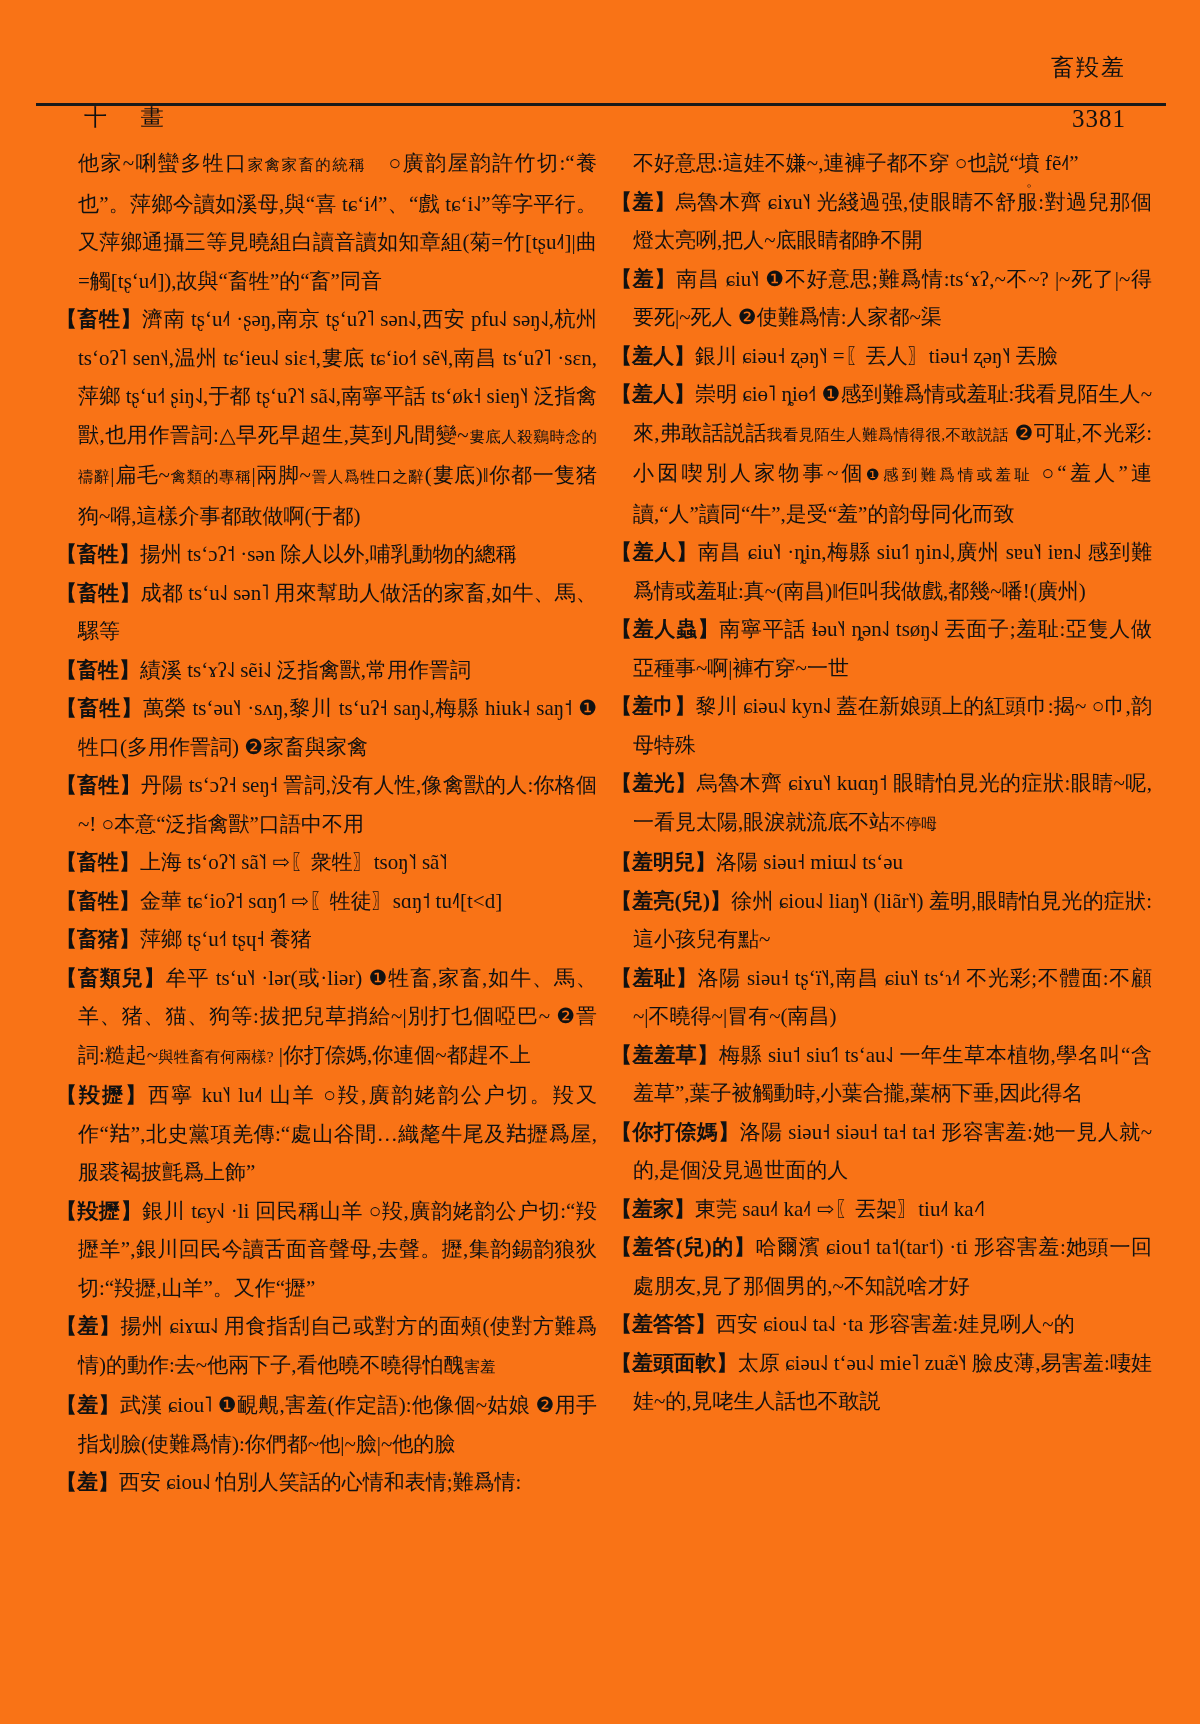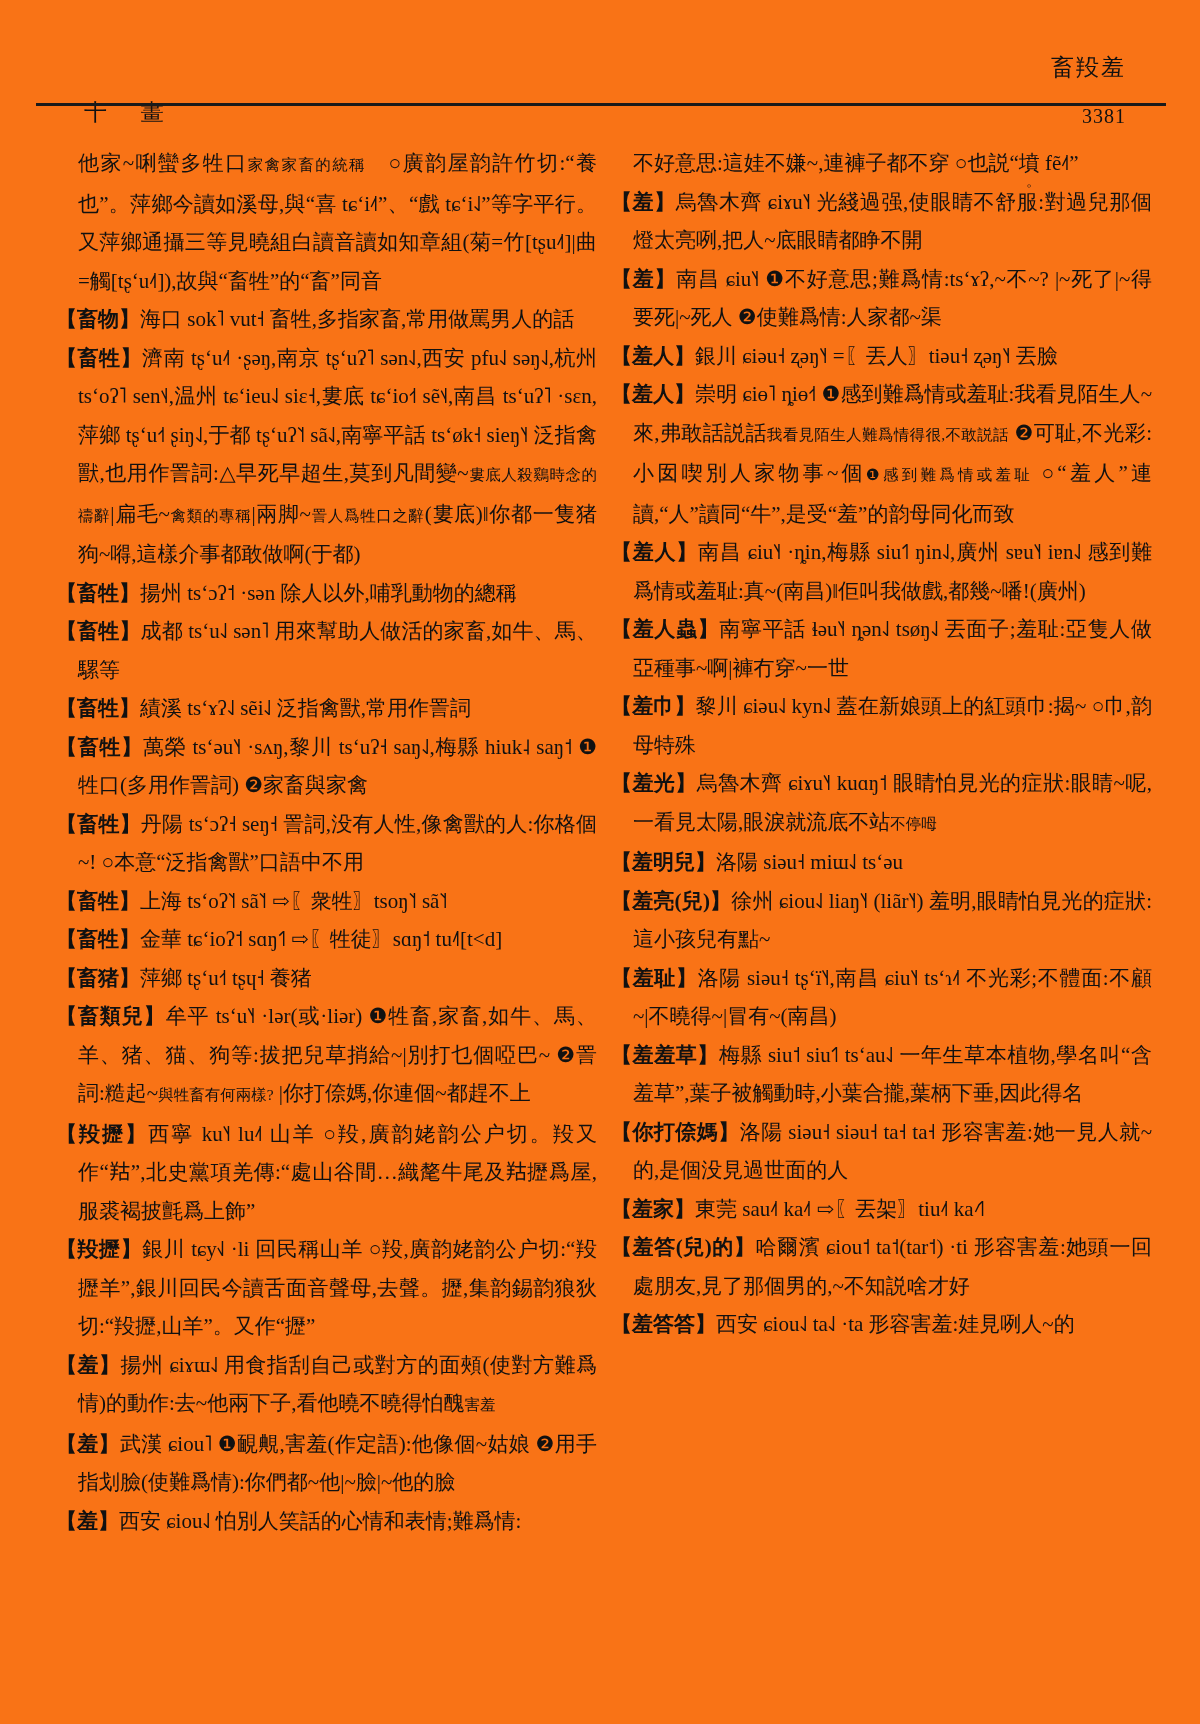--- a/index.html
+++ b/index.html
@@ -12,21 +12,21 @@
     font-family:"Liberation Serif","DejaVu Serif",serif;
     overflow:hidden;
   }
   .running-head{
     position:absolute;top:52px;left:56px;right:56px;
     display:flex;justify-content:space-between;align-items:flex-end;
     font-size:23px;letter-spacing:2px;
   }
   .running-head .left{padding-left:28px;letter-spacing:14px;}
   .running-head .right{display:flex;gap:22px;align-items:flex-end;padding-right:18px;flex-direction:column;}
-  .running-head .pageno{font-family:"Liberation Serif",serif;letter-spacing:1px;font-size:20px;}
+  .running-head .pageno{font-family:"Liberation Serif",serif;letter-spacing:1px;font-size:25px;}
   .head-rule{
     position:absolute;top:95px;left:36px;right:34px;
     height:3px;background:#1a1a1a;border:none;
   }
   .columns{
     position:absolute;top:112px;left:56px;right:48px;bottom:24px;
     display:flex;gap:14px;margin-top:32px;
   }
   .col{
     width:541px;flex:0 0 541px;
@@ -52,21 +52,20 @@
     <span class="left">十 畫</span>
     <span class="right">
       <span>畜羖羞</span>
       <span class="pageno">3381</span>
     </span>
   </div>
   <hr class="head-rule">
   <div class="columns">
     <div class="col" id="col-left">
         <p class="cont"><span class="seg-n">他家~唎蠻多牲口</span><span class="seg-s">家禽家畜的統稱</span><span class="seg-n">　○廣韵屋韵許竹切:“養也”。萍鄉今讀如溪母,與“喜 tɕʻi˨˦”、“戲 tɕʻi˨˩”等字平行。又萍鄉通攝三等見曉組白讀音讀如知章組(菊=竹[tʂu˨˦]|曲=觸[tʂʻu˨˦]),故與“畜牲”的“畜”同音</span></p>
-        <p class="entry"><span class="seg-h">【畜物】</span><span class="seg-n">海口 sok˥ vut˧ 畜牲,多指家畜,常用做罵男人的話</span></p>
         <p class="entry"><span class="seg-h">【畜牲】</span><span class="seg-n">濟南 tʂʻu˨˦ ·ʂəŋ,南京 tʂʻuʔ˥ sən˨˩,西安 pfu˨˩ səŋ˨˩,杭州 tsʻoʔ˥ sen˦˨,温州 tɕʻieu˨˩ siɛ˧,婁底 tɕʻio˧˦ sẽ˦˨,南昌 tsʻuʔ˥ ·sɛn,萍鄉 tʂʻu˧˦ ʂiŋ˨˩,于都 tʂʻuʔ˥˦ sã˨˩,南寧平話 tsʻøk˧ sieŋ˥˧ 泛指禽獸,也用作詈詞:△早死早超生,莫到凡間變~</span><span class="seg-s">婁底人殺鷄時念的禱辭</span><span class="seg-n">|扁毛~</span><span class="seg-s">禽類的專稱</span><span class="seg-n">|兩脚~</span><span class="seg-s">詈人爲牲口之辭</span><span class="seg-n">(婁底)‖你都一隻猪狗~嘚,這樣介事都敢做啊(于都)</span></p>
         <p class="entry"><span class="seg-h">【畜牲】</span><span class="seg-n">揚州 tsʻɔʔ˦ ·sən 除人以外,哺乳動物的總稱</span></p>
         <p class="entry"><span class="seg-h">【畜牲】</span><span class="seg-n">成都 tsʻu˨˩ sən˥ 用來幫助人做活的家畜,如牛、馬、騾等</span></p>
         <p class="entry"><span class="seg-h">【畜牲】</span><span class="seg-n">績溪 tsʻɤʔ˨˩ sẽi˨˩ 泛指禽獸,常用作詈詞</span></p>
         <p class="entry"><span class="seg-h">【畜牲】</span><span class="seg-n">萬榮 tsʻəu˥˧ ·sʌŋ,黎川 tsʻuʔ˧ saŋ˨˩,梅縣 hiuk˨ saŋ˦ ❶牲口(多用作詈詞) ❷家畜與家禽</span></p>
         <p class="entry"><span class="seg-h">【畜牲】</span><span class="seg-n">丹陽 tsʻɔʔ˧ seŋ˧ 詈詞,没有人性,像禽獸的人:你格個~! ○本意“泛指禽獸”口語中不用</span></p>
         <p class="entry"><span class="seg-h">【畜牲】</span><span class="seg-n">上海 tsʻoʔ˥˦ sã˥˦ ⇨〖衆牲〗tsoŋ˥˦ sã˥˦</span></p>
         <p class="entry"><span class="seg-h">【畜牲】</span><span class="seg-n">金華 tɕʻioʔ˦ sɑŋ˦˥ ⇨〖牲徒〗sɑŋ˦ tu˨˥[t&lt;d]</span></p>
         <p class="entry"><span class="seg-h">【畜猪】</span><span class="seg-n">萍鄉 tʂʻu˧˦ tʂɥ˧ 養猪</span></p>
         <p class="entry"><span class="seg-h">【畜類兒】</span><span class="seg-n">牟平 tsʻu˥˧ ·lər(或·liər) ❶牲畜,家畜,如牛、馬、羊、猪、猫、狗等:拔把兒草捎給~|別打乜個啞巴~ ❷詈詞:糙起~</span><span class="seg-s">與牲畜有何兩樣?</span><span class="seg-n"> |你打倷媽,你連個~都趕不上</span></p>
@@ -87,15 +86,16 @@
         <p class="entry"><span class="seg-h">【羞巾】</span><span class="seg-n">黎川 ɕiəu˨˩ kyn˨˩ 蓋在新娘頭上的紅頭巾:揭~ ○巾,韵母特殊</span></p>
         <p class="entry"><span class="seg-h">【羞光】</span><span class="seg-n">烏魯木齊 ɕiɤu˥˧ kuɑŋ˦ 眼睛怕見光的症狀:眼睛~呢,一看見太陽,眼淚就流底不站</span><span class="seg-s">不停呣</span></p>
         <p class="entry"><span class="seg-h">【羞明兒】</span><span class="seg-n">洛陽 siəu˧ miɯ˨˩ tsʻəu</span></p>
         <p class="entry"><span class="seg-h">【羞亮(兒)】</span><span class="seg-n">徐州 ɕiou˨˩ liaŋ˥˧ (liãr˥˧) 羞明,眼睛怕見光的症狀:這小孩兒有點~</span></p>
         <p class="entry"><span class="seg-h">【羞耻】</span><span class="seg-n">洛陽 siəu˧ tʂʻï˥˧,南昌 ɕiu˥˧ tsʻɿ˨˦ 不光彩;不體面:不顧~|不曉得~|冒有~(南昌)</span></p>
         <p class="entry"><span class="seg-h">【羞羞草】</span><span class="seg-n">梅縣 siu˦ siu˦˥ tsʻau˨˩ 一年生草本植物,學名叫“含羞草”,葉子被觸動時,小葉合攏,葉柄下垂,因此得名</span></p>
         <p class="entry"><span class="seg-h">【你打倷媽】</span><span class="seg-n">洛陽 siəu˧ siəu˧ ta˧ ta˧ 形容害羞:她一見人就~的,是個没見過世面的人</span></p>
         <p class="entry"><span class="seg-h">【羞家】</span><span class="seg-n">東莞 sau˨˦ ka˨˦ ⇨〖丟架〗tiu˨˦ ka˨˦˥</span></p>
         <p class="entry"><span class="seg-h">【羞答(兒)的】</span><span class="seg-n">哈爾濱 ɕiou˦ ta˦(tar˦) ·ti 形容害羞:她頭一回處朋友,見了那個男的,~不知説啥才好</span></p>
         <p class="entry"><span class="seg-h">【羞答答】</span><span class="seg-n">西安 ɕiou˨˩ ta˨˩ ·ta 形容害羞:娃見咧人~的</span></p>
+        <p class="entry"><span class="seg-h">【羞頭面軟】</span><span class="seg-n">太原 ɕiəu˨˩ tʻəu˨˩ mie˥ zuæ̃˥˧ 臉皮薄,易害羞:啛娃娃~的,見咾生人話也不敢説</span></p>
       </div>
   </div>
 </div>
 
 </body></html>

